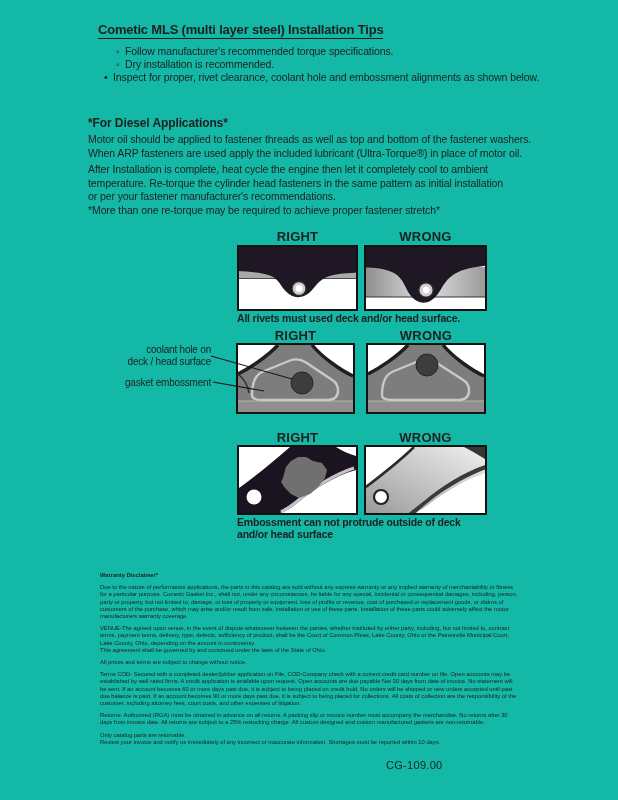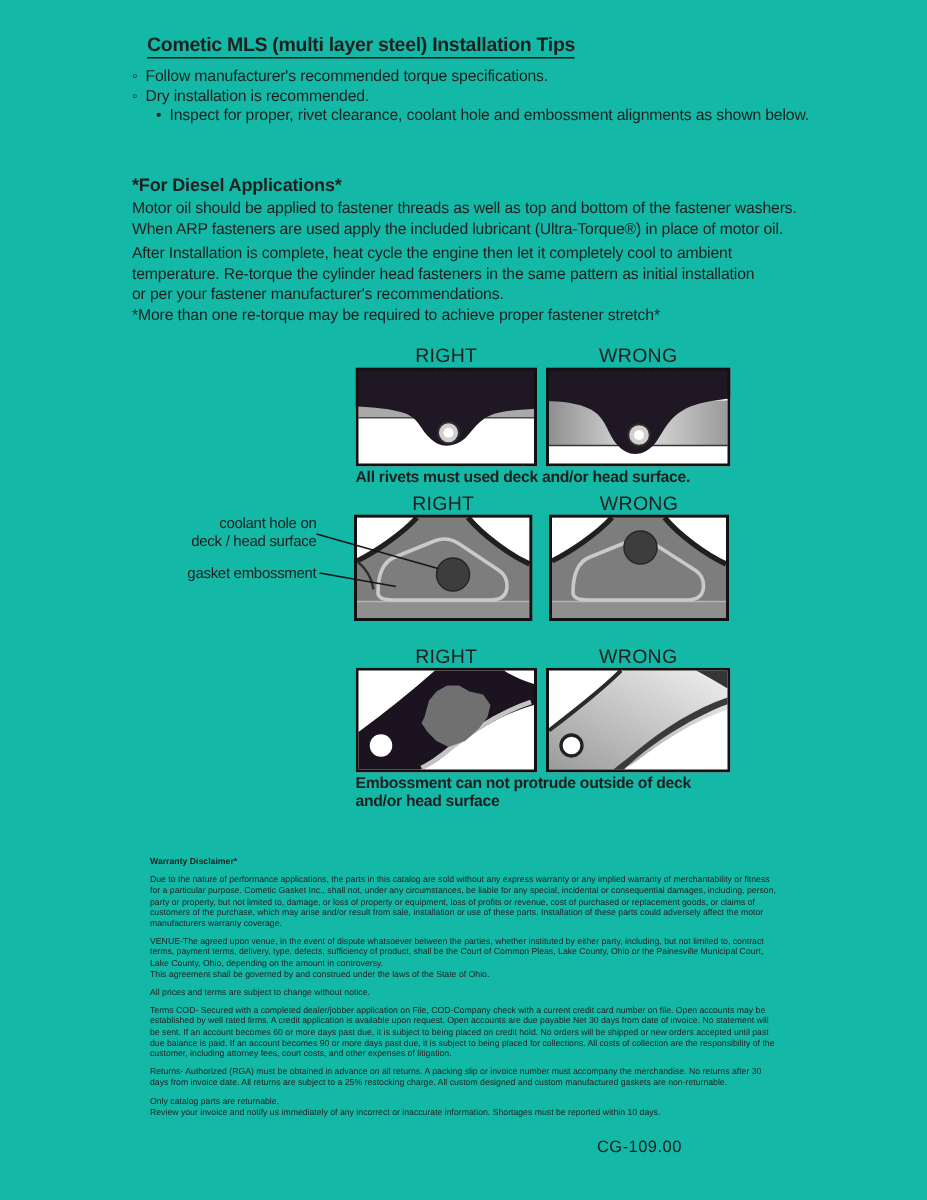--- a/index.html
+++ b/index.html
@@ -2,36 +2,36 @@
 <html><head>
 <meta charset="utf-8">
 <style>
   html,body{margin:0;padding:0;background:#ffffff;}
   .page{position:relative;width:618px;height:800px;background:#14b8a6;overflow:hidden;
         font-family:"Liberation Sans",sans-serif;color:#1f1f1f;}
   .abs{position:absolute;}
   .title{left:98px;top:22px;font-size:13px;font-weight:bold;letter-spacing:-0.2px;
          border-bottom:1.6px solid #1a1a1a;padding-bottom:1px;}
   .bullets{left:88px;top:45px;font-size:10.5px;line-height:13px;letter-spacing:-0.1px;}
-  .bullet-row{white-space:nowrap;}
+  .bullet-row{white-space:nowrap;margin-left:28px;}
   .marker{display:inline-block;width:9px;}
   .sub{margin-left:16px;}
   .diesel-head{left:88px;top:116px;font-size:12px;font-weight:bold;letter-spacing:-0.1px;}
   .para{left:88px;font-size:10.5px;line-height:13.5px;letter-spacing:-0.1px;white-space:pre-line;width:490px;}
   .p1{top:133px;} .p2{top:163px;} .note{top:204px;}
-  .dlabel{font-size:13px;font-weight:normal;text-align:center;letter-spacing:0.2px;}
+  .dlabel{font-size:13px;font-weight:bold;text-align:center;letter-spacing:0.2px;}
   .caption{font-size:10.5px;font-weight:bold;letter-spacing:-0.2px;}
   .box{z-index:1;}
   .box svg{display:block;}
   .overlay{z-index:5;}
   .sidelabel{font-size:10px;line-height:11.5px;text-align:right;white-space:pre-line;letter-spacing:-0.2px;}
   .disclaimer{left:100px;top:572px;width:419px;font-size:5.8px;line-height:7.2px;letter-spacing:0;}
   .disclaimer .dhead{font-weight:bold;margin:0 0 5px 0;}
   .disclaimer p{margin:0 0 5px 0;white-space:pre-line;}
-  .footer{left:386px;top:759px;font-size:11px;letter-spacing:0.3px;margin-left:12px;}
+  .footer{left:386px;top:759px;font-size:11px;letter-spacing:0.3px;}
 </style>
 </head>
 <body>
 
 <div class="page">
 
   <div class="abs title">Cometic MLS (multi layer steel) Installation Tips</div>
 
   <div class="abs bullets">
     <div class="bullet-row"><span class="marker">◦</span><span>Follow manufacturer's recommended torque specifications.</span></div>

